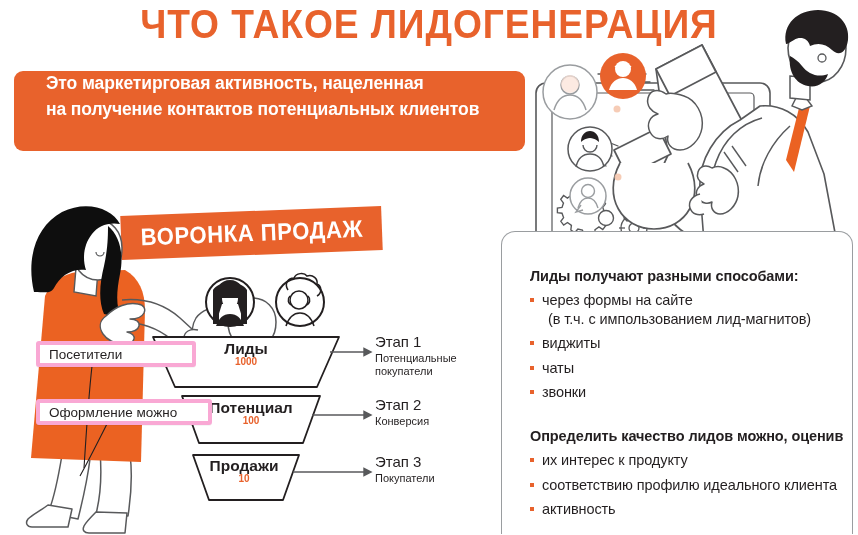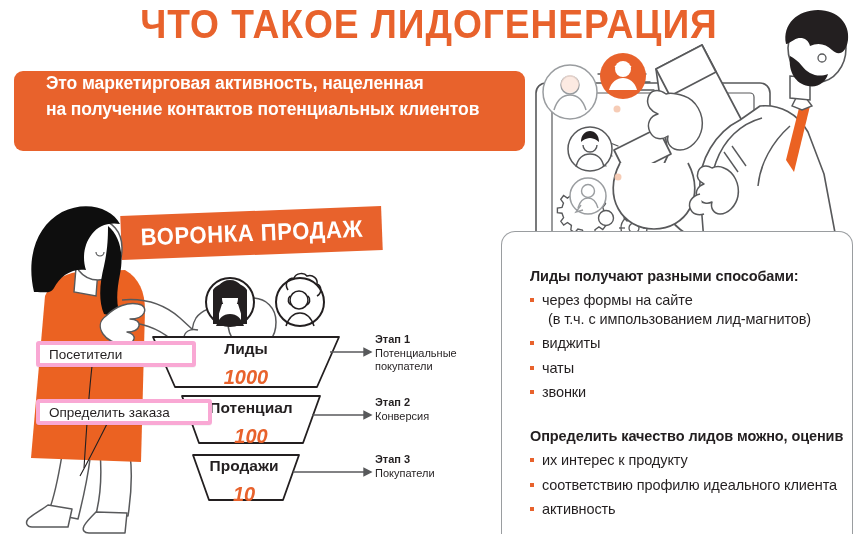--- a/index.html
+++ b/index.html
@@ -98,23 +98,22 @@
   .funnel-stage .st-label {
     display: block;
     font-weight: bold;
     color: #231f20;
     font-size: 15.5px;
   }
   .funnel-stage .st-value {
     display: block;
     font-weight: bold;
     color: #e8622c;
-    font-size: 20px;
-    margin-top: 10px;
-    font-style: italic;
+    font-size: 10px;
+    margin-top: 0;
   }
 
   
   .chip {
     position: absolute;
     background: #ffffff;
     border: 4px solid #f9a8d4;
     border-radius: 3px;
     box-sizing: border-box;
     display: flex;
@@ -127,22 +126,22 @@
 
   
   .stage-note {
     position: absolute;
     font-size: 13px;
     line-height: 1.24;
     color: #231f20;
   }
   .stage-note .sn-title {
     display: block;
-    font-weight: bold;
-    font-size: 11px;
+    font-weight: normal;
+    font-size: 15px;
   }
   .stage-note .sn-desc {
     display: block;
     font-size: 11px;
   }
 
   
   .info-panel {
     position: absolute;
     left: 501px;
@@ -414,21 +413,21 @@
   </div>
   <div class="funnel-stage" style="left:191px; top:458px; width:106px;">
     <span class="st-label">Продажи</span>
     <span class="st-value">10</span>
   </div>
 
   <div class="chip" style="left:36px; top:341px; width:160px; height:26px;">
     <span>Посетители</span>
   </div>
   <div class="chip" style="left:36px; top:399px; width:176px; height:26px;">
-    <span>Определить заказа</span>
+    <span>Оформление можно</span>
   </div>
 
   <div class="stage-note" style="left:375px; top:333px; width:120px;">
     <span class="sn-title">Этап 1</span>
     <span class="sn-desc">Потенциальные</span>
     <span class="sn-desc">покупатели</span>
   </div>
   <div class="stage-note" style="left:375px; top:396px; width:120px;">
     <span class="sn-title">Этап 2</span>
     <span class="sn-desc">Конверсия</span>

